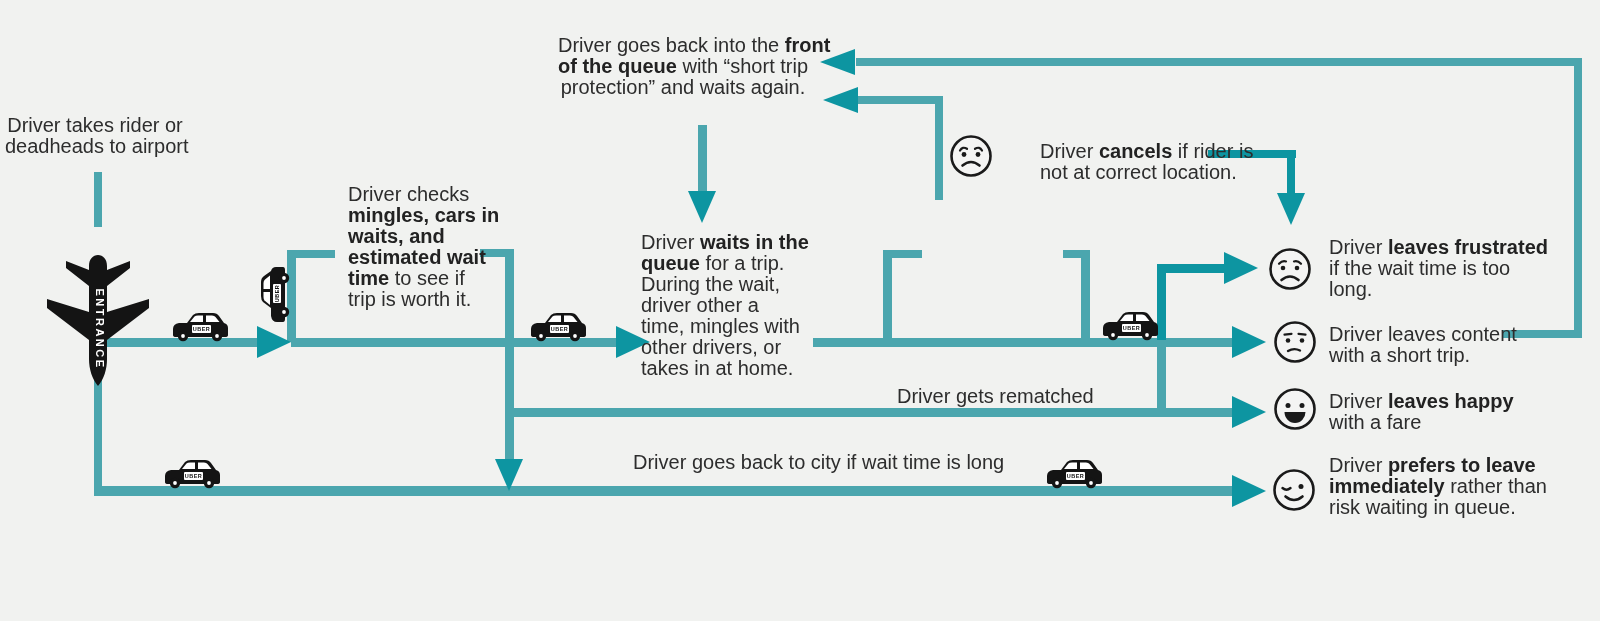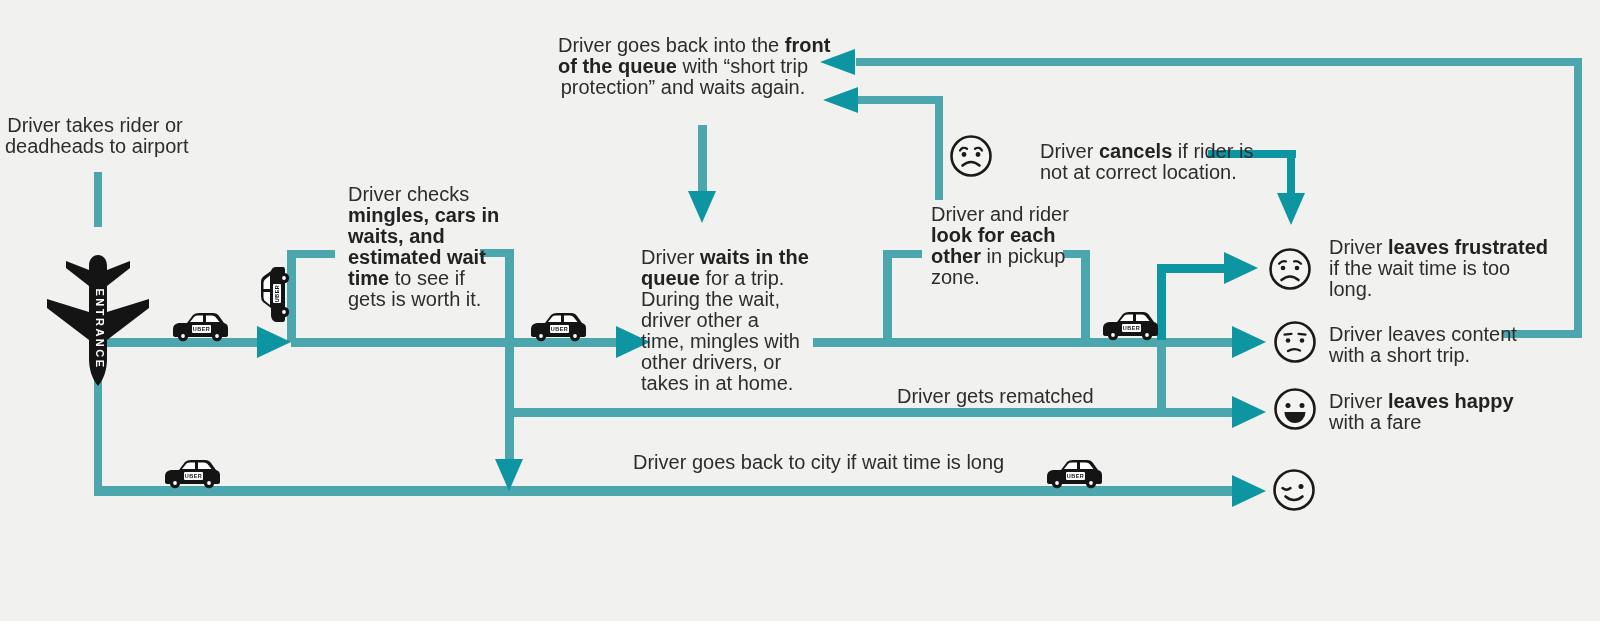--- a/index.html
+++ b/index.html
@@ -196,55 +196,54 @@
   <div class="txt center" style="left:5px;top:115px;width:180px;">
       <div><span>Driver takes rider or</span></div>
       <div><span>deadheads to airport</span></div>
     </div>
   <div class="txt" style="left:348px;top:184px;">
       <div><span>Driver checks</span></div>
       <div><strong>mingles, cars in</strong></div>
       <div><strong>waits, and</strong></div>
       <div><strong>estimated wait</strong></div>
       <div><strong>time</strong><span> to see if</span></div>
-      <div><span>gets is worth it.</span></div>
+      <div><span>trip is worth it.</span></div>
     </div>
   <div class="txt center" style="left:558px;top:35px;width:250px;">
       <div><span>Driver goes back into the </span><strong>front</strong></div>
       <div><strong>of the queue</strong><span> with “short trip</span></div>
       <div><span>protection” and waits again.</span></div>
     </div>
-  <div class="txt" style="left:641px;top:247px;">
+  <div class="txt" style="left:641px;top:232px;">
       <div><span>Driver </span><strong>waits in the</strong></div>
       <div><strong>queue</strong><span> for a trip.</span></div>
       <div><span>During the wait,</span></div>
       <div><span>driver other a</span></div>
       <div><span>time, mingles with</span></div>
       <div><span>other drivers, or</span></div>
       <div><span>takes in at home.</span></div>
     </div>
-  <div class="txt" style="left:931px;top:204px;">
-      <div><span>Driver and rider</span></div>
-      <div><strong>look for each</strong></div>
-      <div><strong>other</strong><span> in pickup</span></div>
-      <div><span>zone.</span></div>
-    </div>
   <div class="txt" style="left:1007px;top:141px;margin-left:33px;">
       <div><span>Driver </span><strong>cancels</strong><span> if rider is</span></div>
       <div><span>not at correct location.</span></div>
     </div>
   <div class="txt" style="left:897px;top:386px;">Driver gets rematched</div>
   <div class="txt" style="left:633px;top:452px;text-align:right;">Driver goes back to city if wait time is long</div>
   <div class="txt" style="left:1329px;top:237px;">
       <div><span>Driver </span><strong>leaves frustrated</strong></div>
       <div><span>if the wait time is too</span></div>
       <div><span>long.</span></div>
     </div>
   <div class="txt" style="left:1329px;top:324px;">
       <div><span>Driver leaves content</span></div>
       <div><span>with a short trip.</span></div>
     </div>
   <div class="txt" style="left:1329px;top:385px;margin-top:6px;">
       <div><span>Driver </span><strong>leaves happy</strong></div>
       <div><span>with a fare</span></div>
     </div>
+  <div class="txt" style="left:1329px;top:455px;">
+      <div><span>Driver </span><strong>prefers to leave</strong></div>
+      <div><strong>immediately</strong><span> rather than</span></div>
+      <div><span>risk waiting in queue.</span></div>
+    </div>
 
 </div>
 
 </body></html>

